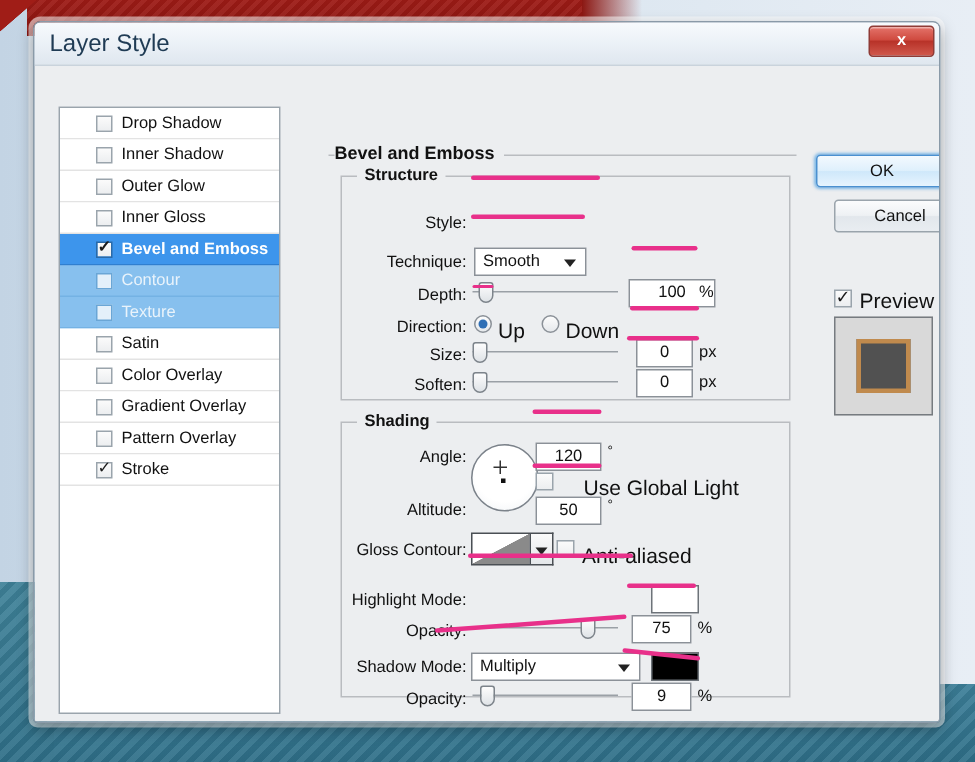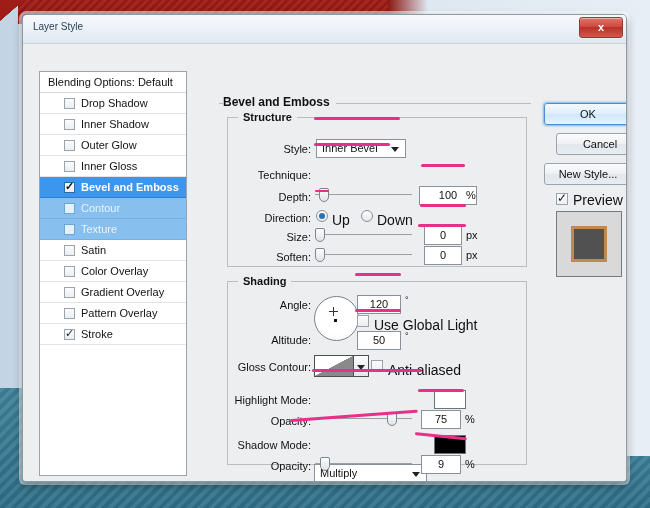--- a/index.html
+++ b/index.html
@@ -63,21 +63,21 @@
   }
   #titlebar {
     position: relative;
     height: 28px;
     background: linear-gradient(to bottom, #f7fafd 0%, #eaf0f6 55%, #dfe7ef 100%);
     border-bottom: 1px solid #c9d3dc;
   }
   #title-text {
     position: absolute;
     left: 10px; top: 6px;
-    font-size: 10px;
+    font-size: 16px;
     color: #1f3b54;
   }
   #close-btn {
     position: absolute;
     right: 3px; top: 2px;
     width: 42px; height: 19px;
     border: 1px solid #8f3b36;
     border-radius: 3px;
     background: linear-gradient(to bottom, #e4736a 0%, #cf4a3f 45%, #b83228 50%, #d0584c 100%);
     color: #fff;
@@ -445,21 +445,20 @@
 <div id="dialog">
 
   <div id="titlebar">
     <div id="title-text">Layer Style</div>
     <div id="close-btn">x</div>
   </div>
 
   <div id="content">
 
     <div id="styles-panel">
-      <div id="blending-row">Blending Options: Default</div>
 
       <div class="style-row">
         <span class="cb"></span>
         <span>Drop Shadow</span>
       </div>
       <div class="style-row">
         <span class="cb"></span>
         <span>Inner Shadow</span>
       </div>
       <div class="style-row">
@@ -505,26 +504,26 @@
     </div>
 
     <div id="main-title-rule"></div>
     <div id="main-title">Bevel and Emboss</div>
 
     <div class="group" id="structure-group">
       <div class="group-title">Structure</div>
     </div>
 
     <div class="lbl" style="left:214px; top:100px; width:74px;">Style:</div>
-    <div class="select" style="left:293px; top:96px; width:90px;">
-      <span>Inner Bevel</span>
+
+    <div class="lbl" style="left:214px; top:126px; width:74px;">Technique:</div>
+    <div class="select" style="left:293px; top:122px; width:75px;">
+      <span>Smooth</span>
       <span class="arrow"></span>
     </div>
-
-    <div class="lbl" style="left:214px; top:126px; width:74px;">Technique:</div>
 
     <div class="lbl" style="left:214px; top:148px; width:74px;">Depth:</div>
     <div class="slider" style="left:292px; top:145px; width:97px;">
       <div class="track"></div>
       <div class="thumb" style="left:4px;"></div>
     </div>
     <div class="numbox" style="left:396px; top:143px; width:58px;">100</div>
     <div class="unit" style="left:443px; top:146px;">%</div>
 
     <div class="lbl" style="left:214px; top:169px; width:74px;">Direction:</div>
@@ -555,21 +554,21 @@
 
     <div class="lbl" style="left:214px; top:256px; width:74px;">Angle:</div>
     <div id="angle-dial">
       <span class="cross"></span>
       <span class="dot"></span>
     </div>
     <div class="numbox" style="left:334px; top:252px; width:44px;">120</div>
     <div class="unit" style="left:382px; top:252px; font-size:9px;">°</div>
 
     <div class="chk" style="left:334px; top:272px;"></div>
-    <div class="opt-label" style="left:351px; top:274px;">Use Global Light</div>
+    <div class="opt-label" style="left:366px; top:274px;">Use Global Light</div>
 
     <div class="lbl" style="left:214px; top:291px; width:74px;">Altitude:</div>
     <div class="numbox" style="left:334px; top:288px; width:44px;">50</div>
     <div class="unit" style="left:382px; top:288px; font-size:9px;">°</div>
 
     <div class="lbl" style="left:196px; top:318px; width:92px;">Gloss Contour:</div>
     <div id="gloss-swatch"></div>
     <div id="gloss-arrow"></div>
     <div class="chk" style="left:348px; top:317px;"></div>
     <div class="opt-label" style="left:365px; top:319px;">Anti-aliased</div>
@@ -579,37 +578,36 @@
 
     <div class="lbl" style="left:196px; top:372px; width:92px;">Opacity:</div>
     <div class="slider" style="left:292px; top:369px; width:97px;">
       <div class="track"></div>
       <div class="thumb" style="left:72px;"></div>
     </div>
     <div class="numbox" style="left:398px; top:367px; width:40px;">75</div>
     <div class="unit" style="left:442px; top:370px;">%</div>
 
     <div class="lbl" style="left:196px; top:396px; width:92px;">Shadow Mode:</div>
-    <div class="select" style="left:291px; top:392px; width:113px;margin-top:29px;">
+    <div class="select" style="left:291px; top:392px; width:113px;">
       <span>Multiply</span>
       <span class="arrow"></span>
     </div>
     <div class="swatch" style="left:411px; top:392px; width:32px; background:#000000;"></div>
 
     <div class="lbl" style="left:196px; top:417px; width:92px;">Opacity:</div>
     <div class="slider" style="left:292px; top:414px; width:97px;">
       <div class="track"></div>
       <div class="thumb" style="left:5px;"></div>
     </div>
     <div class="numbox" style="left:398px; top:412px; width:40px;">9</div>
     <div class="unit" style="left:442px; top:415px;">%</div>
 
     <div class="btn primary" id="ok-btn">OK</div>
     <div class="btn" id="cancel-btn">Cancel</div>
-    <div class="btn" id="newstyle-btn">New Style...</div>
     <div class="chk checked" id="preview-chk"></div>
     <div class="opt-label" id="preview-lbl">Preview</div>
     <div id="thumb-outer">
       <div id="thumb-inner"></div>
     </div>
 
   </div>
 </div>
 
 <div class="mark" style="left:314px; top:117px; width:86px; height:3px;"></div>

